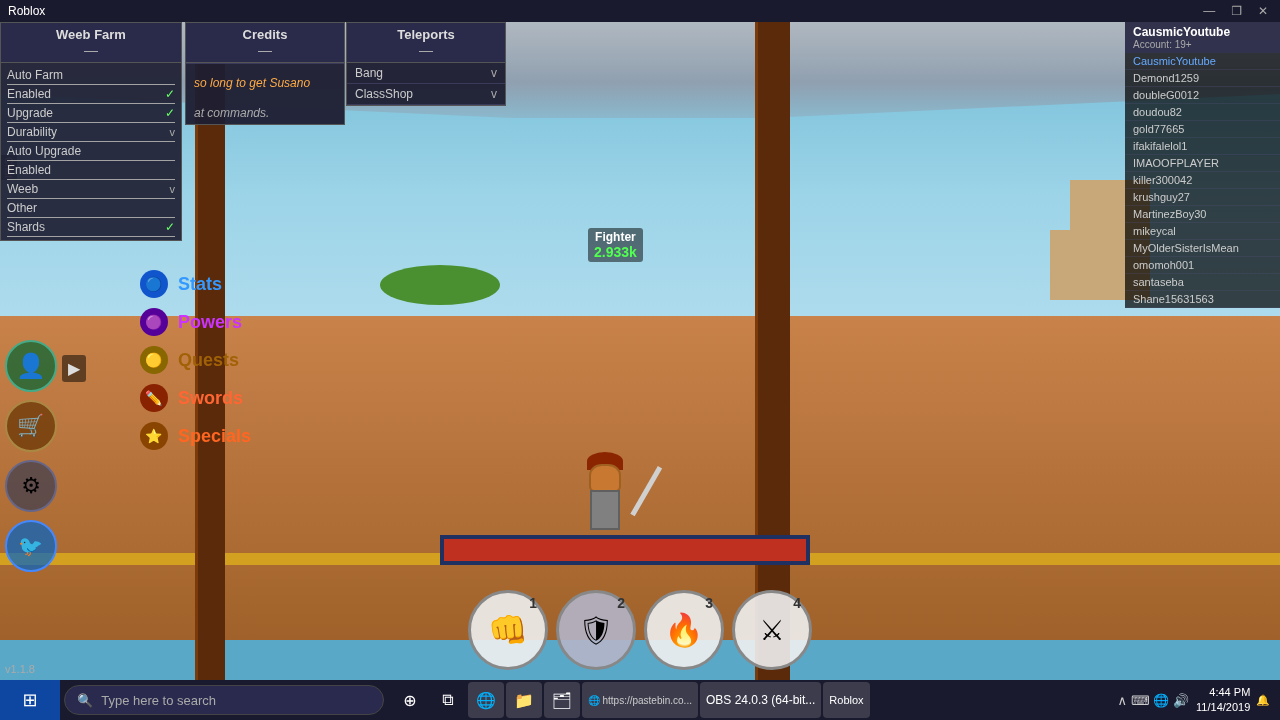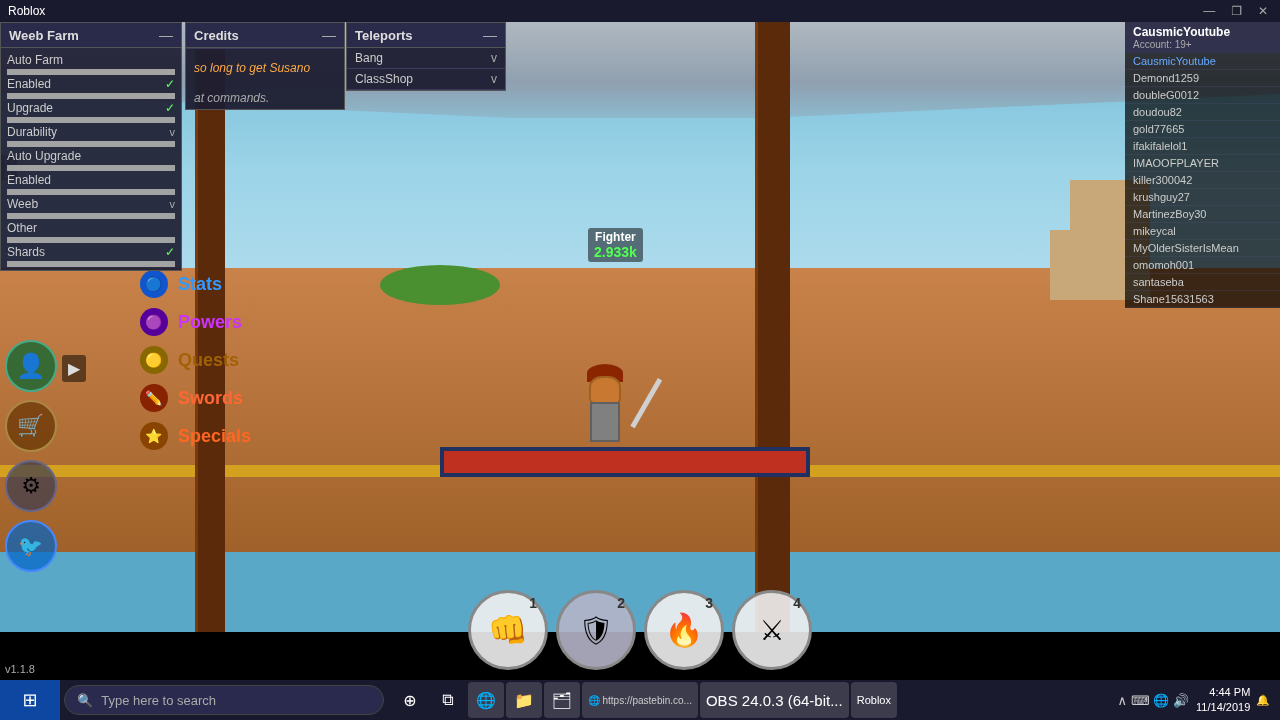--- a/index.html
+++ b/index.html
@@ -11,21 +11,21 @@
       background: #000;
       position: relative;
       user-select: none;
     }
 
     
     #game-bg {
       position: absolute;
       top: 0; left: 0;
       width: 1280px;
-      height: 632px;
+      height: 720px;
       background: linear-gradient(180deg, #87CEEB 0%, #87CEEB 40%, #5aa8c8 60%);
       overflow: hidden;
     }
 
     
     .sky-layer {
       position: absolute;
       top: 0; left: 0; width: 100%; height: 55%;
       background: linear-gradient(180deg, #6bb8d4 0%, #9dd4e8 50%, #b8e0f0 100%);
     }
@@ -244,40 +244,41 @@
       border: 1px solid #555;
       z-index: 60;
     }
     .panel-header {
       display: flex;
       align-items: center;
       justify-content: space-between;
       background: #2a2a4a;
       padding: 4px 8px;
       border-bottom: 1px solid #555;
+      flex-direction: column;
     }
     .panel-title {
       color: #ddd;
       font-size: 13px;
       font-weight: bold;
     }
     .panel-close {
       color: #aaa;
       font-size: 14px;
       cursor: pointer;
     }
     .panel-section {
       padding: 3px 6px;
     }
     .panel-row {
       display: flex;
       align-items: center;
       justify-content: space-between;
       padding: 2px 0;
-      border-bottom: 6px solid #a3a3a3;
+      border-bottom: 1px solid #a3a3a3;
     }
     .panel-row-label {
       color: #ccc;
       font-size: 12px;
     }
     .check-mark { color: #6f6; font-size: 12px; }
     .arrow-mark { color: #aaa; font-size: 11px; }
 
     
     #credits-panel {
@@ -670,21 +671,21 @@
     <div class="taskbar-icon">⊕</div>
     <div class="taskbar-icon">⧉</div>
     <div class="taskbar-icon active">🌐</div>
     <div class="taskbar-icon active">📁</div>
     <div class="taskbar-icon active">🗂</div>
     <div class="taskbar-icon active" style="font-size:10px; width:auto; padding:0 6px;">
       <span>🌐</span>
       <span style="font-size:10px; color:#ccc; margin-left:2px;">https://pastebin.co...</span>
     </div>
     <div class="taskbar-icon active" style="font-size:10px; width:auto; padding:0 6px;">
-      <span style="font-size:15px;">OBS 24.0.3 (64-bit...</span>
+      <span style="font-size:12px;">OBS 24.0.3 (64-bit...</span>
     </div>
     <div class="taskbar-icon active" style="font-size:10px; width:auto; padding:0 6px;">
       <span style="font-size:11px;">Roblox</span>
     </div>
   </div>
   <div class="taskbar-right">
     <div class="taskbar-sys-icons">
       <span>∧</span>
       <span>⌨</span>
       <span>🌐</span>

